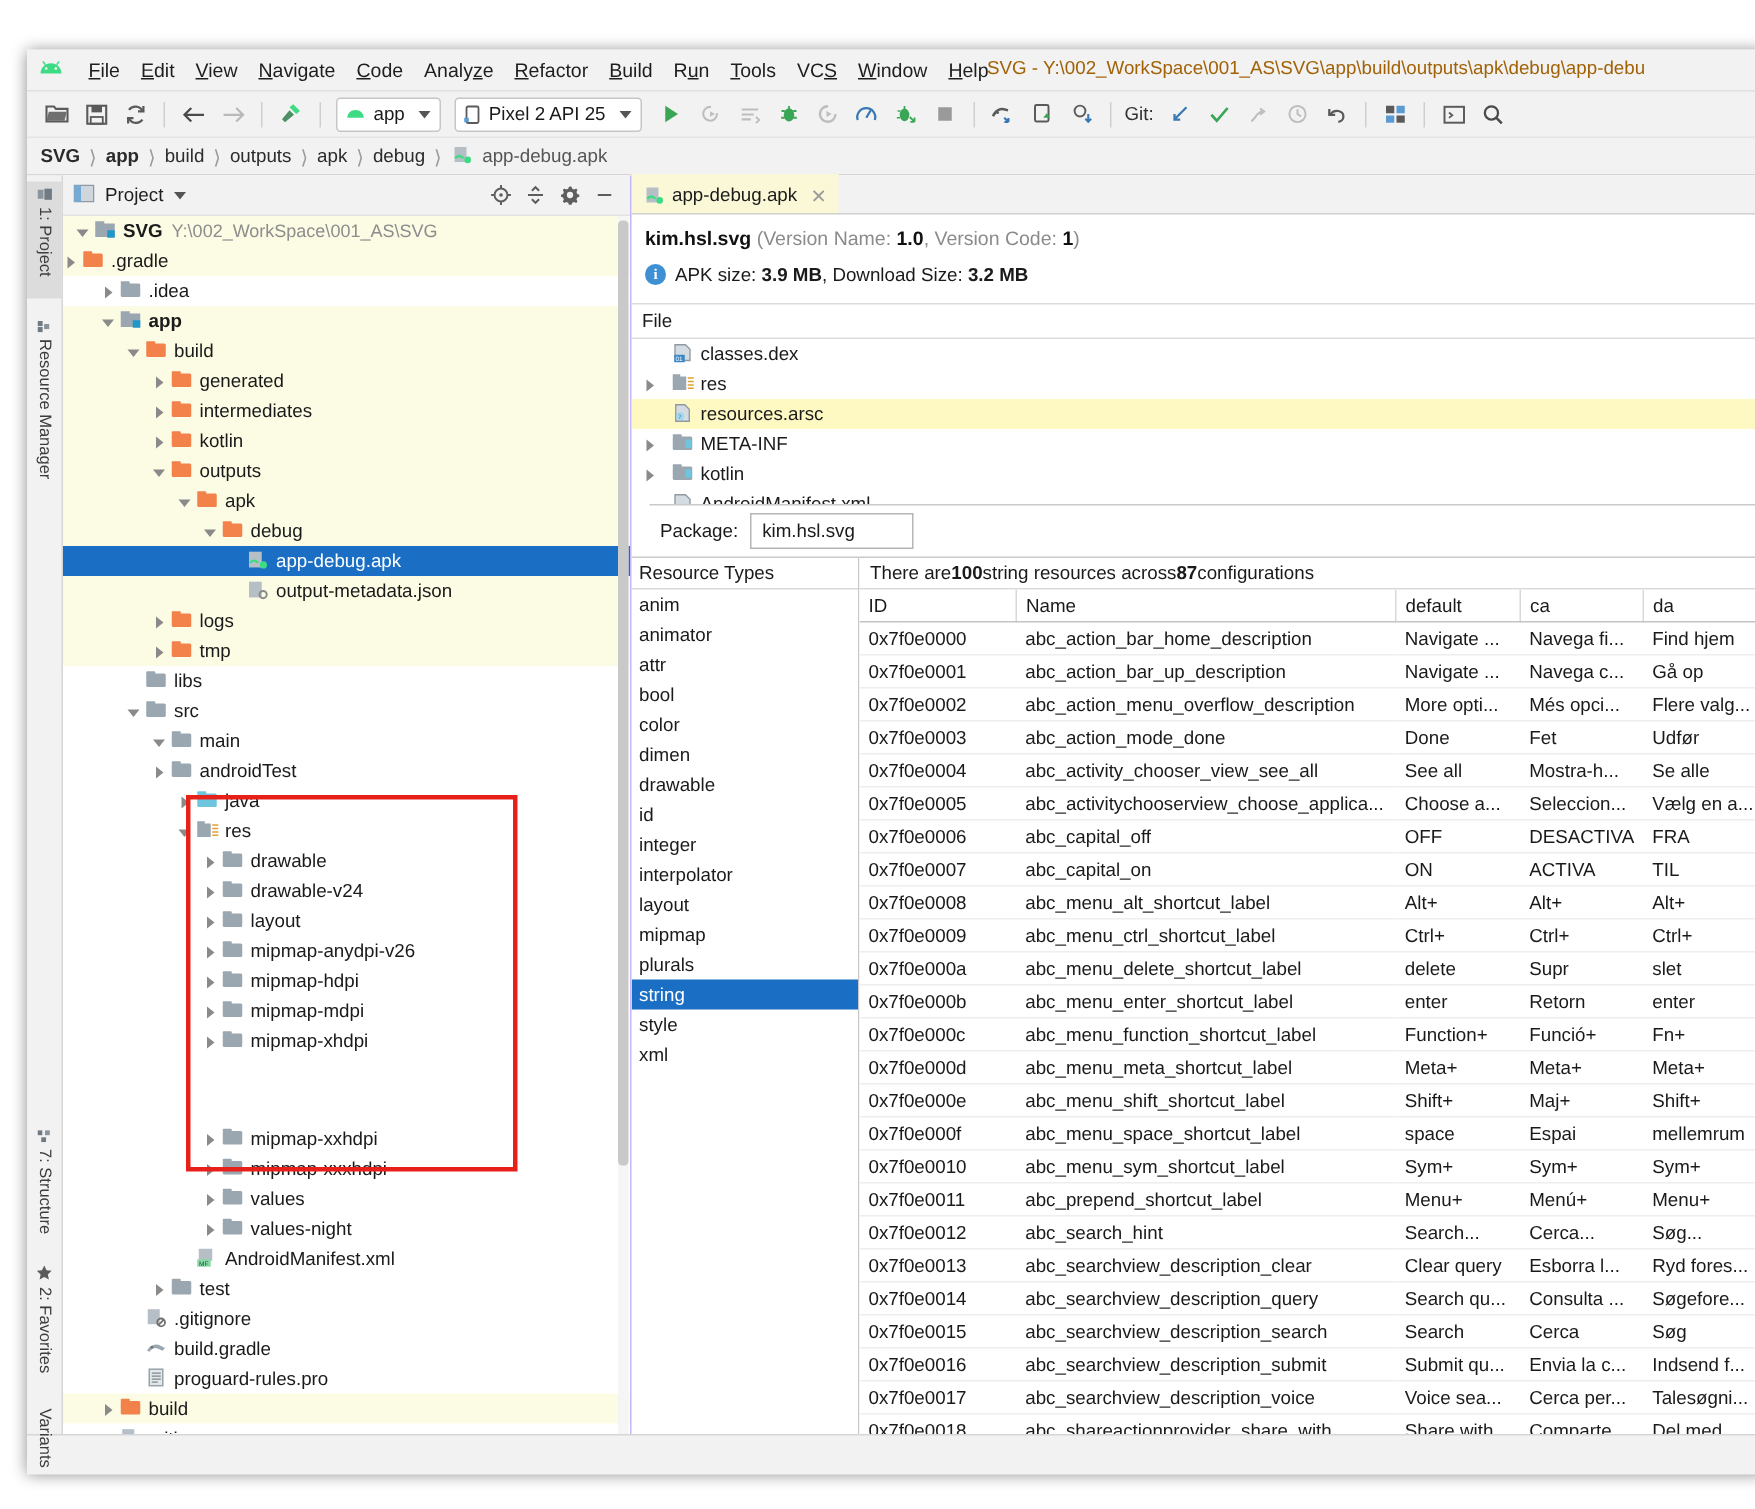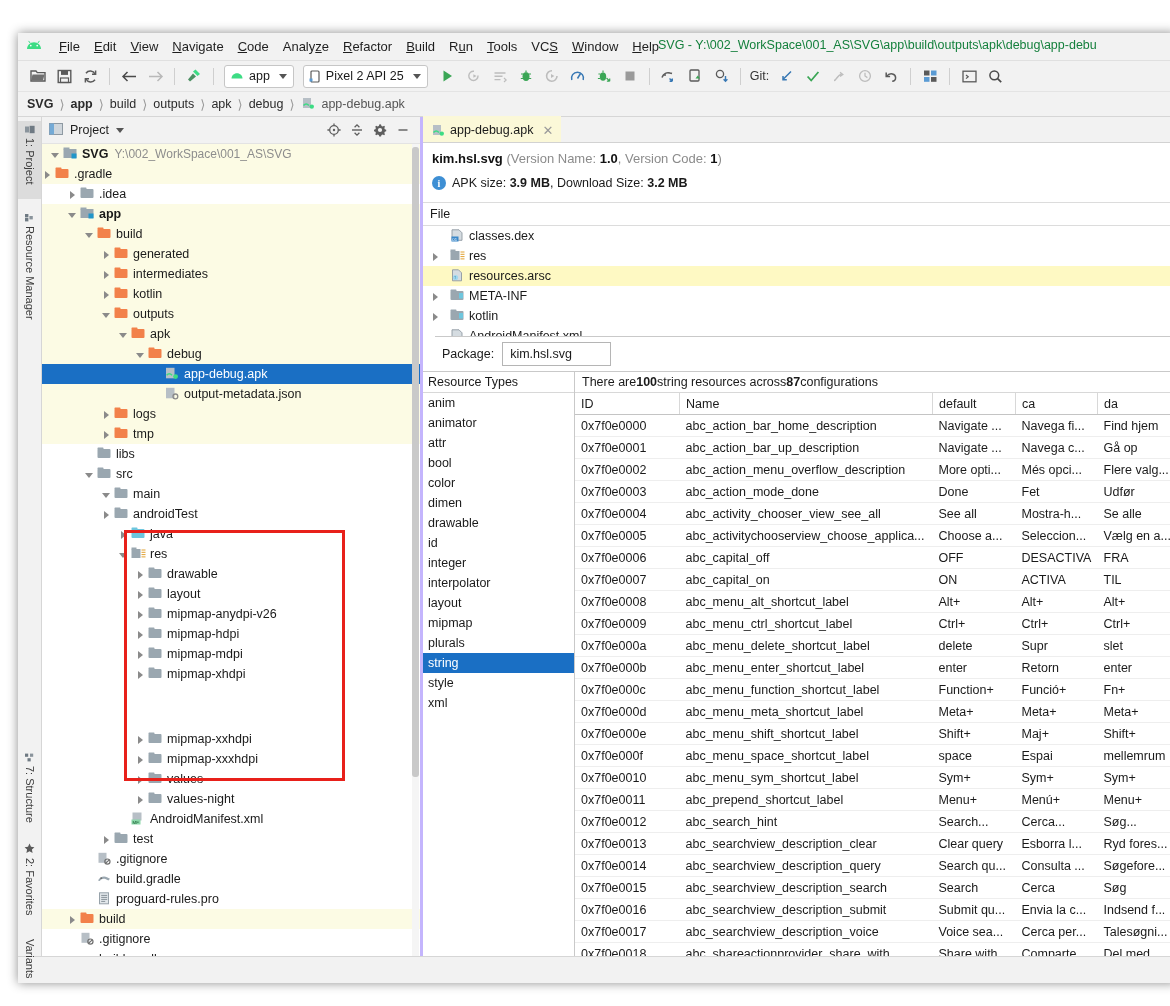--- a/index.html
+++ b/index.html
@@ -18,21 +18,21 @@
     position:absolute;left:18px;top:33px;width:1158px;height:950px;
     background:#f2f2f2;
     box-shadow:0 0 10px rgba(0,0,0,.45);
     overflow:hidden;
   }
   
   .menubar{height:27px;background:#f2f2f2;display:flex;align-items:center;padding-left:6px;position:relative;}
   .logo{width:20px;height:18px;margin-right:8px;display:flex;align-items:center;justify-content:center;}
   .menu-item{padding:3px 7px;font-size:13px;color:#1e1e1e;white-space:nowrap;}
   .menu-item u{text-decoration:underline;}
-  .win-title{position:absolute;left:640px;top:5px;font-size:12.5px;color:#15803d;white-space:nowrap;}
+  .win-title{position:absolute;left:640px;top:5px;font-size:12.5px;color:#a16207;white-space:nowrap;}
   
   .toolbar{height:30px;background:#f2f2f2;border-top:1px solid #e0e0e0;display:flex;align-items:center;padding-left:8px;gap:2px;}
   .tb-ico{width:24px;height:24px;display:flex;align-items:center;justify-content:center;}
   .tb-sep{width:1px;height:17px;background:#cfcfcf;margin:0 5px;}
   .combo{
     display:flex;align-items:center;gap:5px;height:21px;padding:0 6px 0 5px;
     background:#fff;border:1px solid #c6c6c6;border-radius:3px;font-size:12.5px;
   }
   .combo .arrow{width:0;height:0;border-left:4px solid transparent;border-right:4px solid transparent;border-top:5px solid #555;margin-left:4px;}
   .git-label{font-size:12.5px;color:#333;margin:0 4px 0 2px;}
@@ -49,21 +49,21 @@
   .vlabel{
     position:absolute;left:0;width:23px;
     writing-mode:vertical-rl;text-orientation:mixed;
     font-size:11px;color:#3c3c3c;white-space:nowrap;
     display:flex;align-items:center;gap:4px;padding:4px 0;
     box-sizing:border-box;
   }
   .vlabel.sel{background:#dcdcdc;}
   .vlabel .vico{display:inline-block;}
   
-  .project-pane{width:378px;flex:none;display:flex;flex-direction:column;background:#fff;border-right:3px solid #c4b5fd;position:relative;}
+  .project-pane{width:378px;flex:none;display:flex;flex-direction:column;background:#fff;border-right:1px solid #c4b5fd;position:relative;}
   .pp-header{height:26px;background:#f2f2f2;display:flex;align-items:center;padding:0 4px 0 7px;border-bottom:1px solid #e3e3e3;}
   .pp-title{font-size:12.5px;color:#1e1e1e;margin-left:6px;}
   .pp-caret{width:0;height:0;border-left:4px solid transparent;border-right:4px solid transparent;border-top:5px solid #555;margin-left:7px;}
   .pp-tools{margin-left:auto;display:flex;align-items:center;gap:9px;padding-right:6px;}
   .tree{flex:1;overflow:hidden;position:relative;font-size:12.5px;}
   .trow{height:20px;display:flex;align-items:center;white-space:nowrap;position:relative;}
   .trow.hl{background:#fcfbe4;}
   .trow.sel{background:#1a6fc4;color:#fff;}
   .tri{width:11px;height:11px;display:inline-block;position:relative;flex:none;margin-right:2px;}
   .tri.r::before{content:"";position:absolute;left:3px;top:2px;border-left:5px solid #8a8a8a;border-top:4px solid transparent;border-bottom:4px solid transparent;}
@@ -667,20 +667,30 @@
               <span class="tlabel">drawable</span>
             </div>
             <div class="trow" style="padding-left: 93px;">
               <span class="tri r"></span>
               <span class="ico">
                 <svg width="15" height="13" viewBox="0 0 15 13">
                   <rect x="0.5" y="2" width="13" height="9" rx="1" fill="#9aa7b0"></rect>
                   <rect x="0.5" y="0.5" width="6" height="2.2" rx="0.7" fill="#9aa7b0"></rect>
                 </svg>
               </span>
+              <span class="tlabel">drawable-v24</span>
+            </div>
+            <div class="trow" style="padding-left: 93px;">
+              <span class="tri r"></span>
+              <span class="ico">
+                <svg width="15" height="13" viewBox="0 0 15 13">
+                  <rect x="0.5" y="2" width="13" height="9" rx="1" fill="#9aa7b0"></rect>
+                  <rect x="0.5" y="0.5" width="6" height="2.2" rx="0.7" fill="#9aa7b0"></rect>
+                </svg>
+              </span>
               <span class="tlabel">layout</span>
             </div>
             <div class="trow" style="padding-left: 93px;">
               <span class="tri r"></span>
               <span class="ico">
                 <svg width="15" height="13" viewBox="0 0 15 13">
                   <rect x="0.5" y="2" width="13" height="9" rx="1" fill="#9aa7b0"></rect>
                   <rect x="0.5" y="0.5" width="6" height="2.2" rx="0.7" fill="#9aa7b0"></rect>
                 </svg>
               </span>

